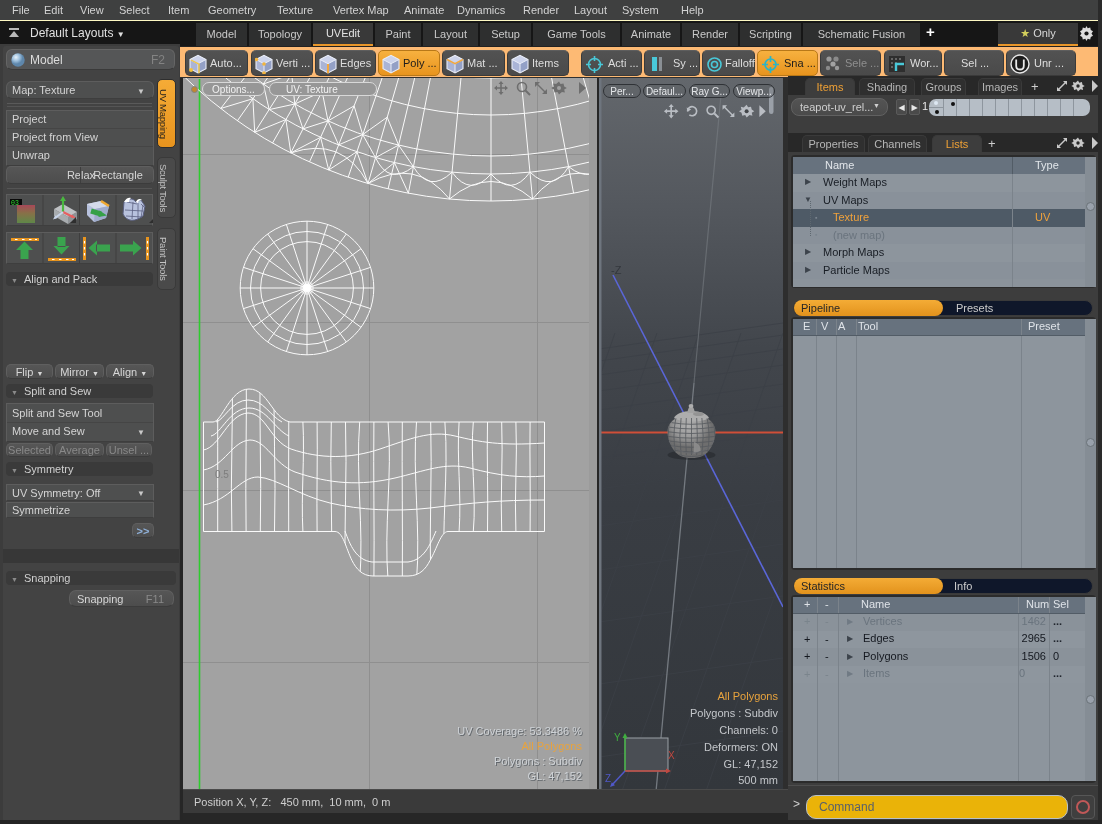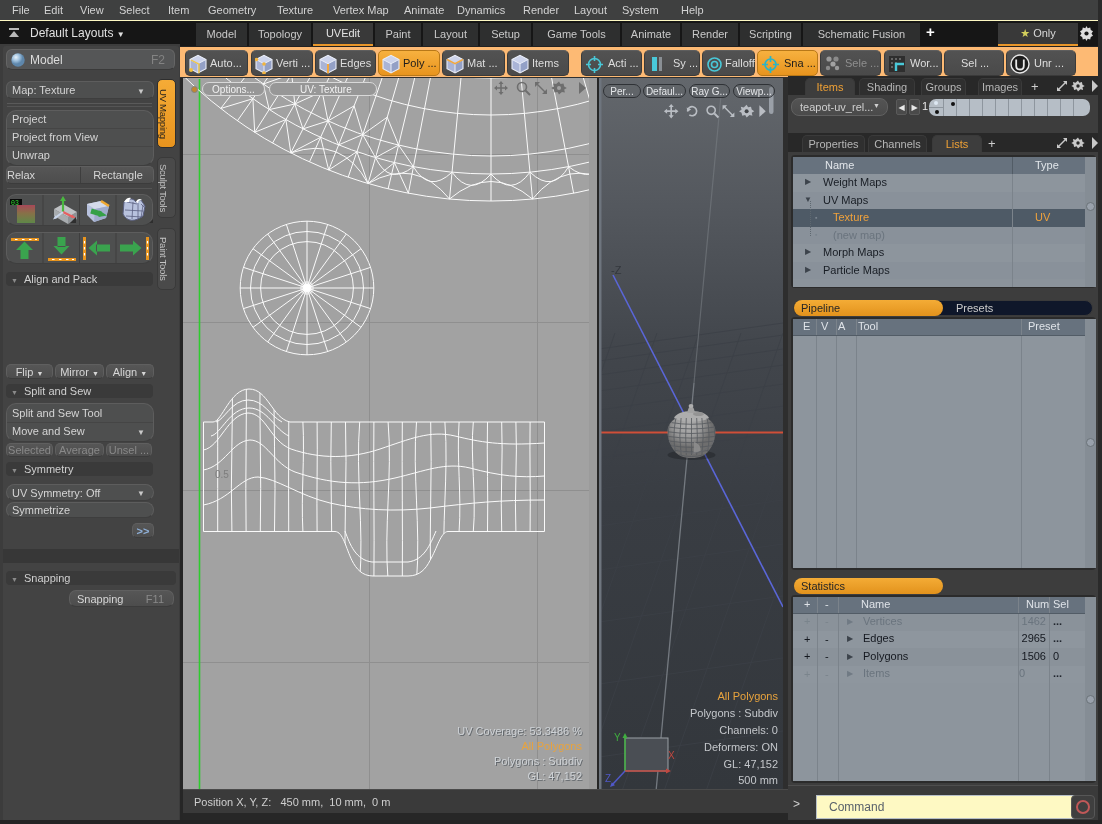--- a/index.html
+++ b/index.html
@@ -13,21 +13,21 @@
 .ltab.on{background:#393939;border-bottom:2px solid #e8962a;line-height:20px;color:#e2e2e2}
 
 #toolbar{left:0;top:46px;width:1102px;height:32px;background:#fdba74;border-top:1px solid #222;border-bottom:1px solid #303030}
 .tbtn{position:absolute;top:3px;height:26px;background:linear-gradient(#525252,#4a4a4a);border:1px solid #3a3a3a;border-top-color:#5e5e5e;border-radius:5px;color:#dedede;font-size:11px;line-height:24px}
 .tbtn.sel{background:linear-gradient(#f7b13f,#e8941e);color:#1c1c1c;border-color:#b87818}
 .tbtn .lbl{position:absolute;left:24px;top:0}
 
 #lpanel{left:0;top:44px;width:180px;height:780px;background:#3c3c3c}
 #lpanel .inner{position:absolute;left:3px;top:2px;width:176px;height:776px;background:#434343;border-radius:3px}
 .hdrbar{position:absolute;left:6px;height:21px;background:#555657;border:1px solid #656565;border-bottom-color:#3a3a3a;border-radius:6px;color:#dcdcdc;font-size:12px}
-.grp{position:absolute;left:6px;background:#4e4f4f;border:1px solid #5d5d5d;border-bottom-color:#3e3e3e;border-radius:10px}
+.grp{position:absolute;left:6px;background:#4e4f4f;border:1px solid #5d5d5d;border-bottom-color:#3e3e3e;border-radius:0}
 .grp .row{position:relative;height:18px;border-bottom:1px solid #454545;color:#d4d4d4;font-size:11px;line-height:17px;padding-left:5px}
 .grp .row:last-child{border-bottom:none}
 .sect{position:absolute;left:6px;width:147px;height:14px;background:#3a3a3a;border-radius:4px;color:#d0d0d0;font-size:11px;line-height:14px}
 .sect:before{content:"▼";color:#8a8a8a;font-size:7px;margin:0 6px 0 5px}
 .btn{position:absolute;background:linear-gradient(#565656,#4d4d4d);border:1px solid #5f5f5f;border-bottom-color:#3c3c3c;border-radius:5px;color:#d6d6d6;font-size:11px;text-align:center}
 .vtab{position:absolute;left:157px;width:19px;border-radius:5px;color:#c4c4c4;background:#4a4a4a;border:1px solid #3a3a3a;font-size:11px;text-align:center}
 .vtab span{writing-mode:vertical-rl;height:100%;display:block;font-size:9.6px;letter-spacing:-0.3px;white-space:nowrap;overflow:hidden}
 .vtab.on{background:linear-gradient(#f5ab36,#e8941e);color:#1f1f1f;border-color:#2e2e2e}
 
 #uvview{left:183px;top:78px;width:414px;height:711px;background:#a2a2a2}
@@ -231,21 +231,21 @@
       <div class="row">Map: Texture<span style="position:absolute;right:8px;top:1px;color:#c9c9c9;font-size:8px">▼</span></div>
     </div>
 <div class="abs" style="left:7px;top:59px;width:145px;height:1px;background:#5a5a5a"></div>
     <div class="abs" style="left:7px;top:62px;width:145px;height:1px;background:#555"></div>
 <div class="grp" style="top:66px;width:148px">
       <div class="row">Project</div>
       <div class="row">Project from View</div>
       <div class="row">Unwrap</div>
     </div>
 <div class="btn" style="left:6px;top:122px;width:148px;height:18px;line-height:17px">
-      <span style="position:absolute;left:0;width:73px;text-align:left">Relax</span>
+      <span style="position:absolute;left:15px;width:73px;text-align:right">Relax</span>
       <span style="position:absolute;left:74px;width:74px;text-align:center">Rectangle</span>
       <span style="position:absolute;left:73px;top:0;width:1px;height:16px;background:#3e3e3e"></span>
     </div>
 <div class="abs" style="left:7px;top:144px;width:145px;height:1px;background:#555"></div>
     <div class="grp" style="top:150px;width:147px;height:32px"></div>
 <svg class="abs" style="left:6px;top:150px" width="147" height="32" viewBox="0 0 147 32">
 <path d="M37 1v30M73.5 1v30M110 1v30" stroke="#3e3e3e"></path>
 <defs>
         <linearGradient id="grad1" x1="0" y1="0" x2="0" y2="1">
           <stop offset="0%" stop-color="#a84858"></stop>
@@ -451,21 +451,21 @@
           <text x="399" y="657" fill="#ced2d6">UV Coverage: 53.3486 %</text>
           <text x="399" y="672" fill="#e8a33d">All Polygons</text>
           <text x="399" y="687" fill="#ced2d6">Polygons : Subdiv</text>
           <text x="399" y="702" fill="#ced2d6">GL: 47,152</text>
         </g>
       </g>
     </svg>
 <div class="abs" style="left:406px;top:0;width:8px;height:711px;background:#9b9b9b"></div>
     <div class="abs" style="left:8px;top:8px;width:7px;height:7px;border-radius:50%;background:#c08830;border:1px solid #828282"></div>
 <div class="pill" style="left:19px;top:4px;width:63px;line-height:13px">Options...</div>
-<div class="pill" style="left:86px;top:4px;width:108px;text-align:left;line-height:13px"><span style="margin-left:30px">UV: Texture</span></div>
+<div class="pill" style="left:86px;top:4px;width:108px;text-align:left;line-height:13px"><span style="margin-left:16px">UV: Texture</span></div>
 <svg class="abs" style="left:310px;top:2px" width="95" height="16" viewBox="0 0 95 16">
 <g fill="#6e6e6e" stroke="#6e6e6e">
 <g transform="translate(8,8)">
           <path d="M0-7L2.5-4h-5zM0 7L2.5 4h-5zM-7 0l3-2.5v5zM7 0l-3-2.5v5z" stroke="none"></path>
           <path d="M-5 0H5M0-5V5" stroke-width="1.6"></path>
         </g>
 <g transform="translate(29,7)">
           <circle r="4.5" fill="none" stroke-width="1.6"></circle>
           <path d="M3.5 3.5L8 8" stroke-width="2"></path>
         </g>
@@ -718,20 +718,23 @@
         <g stroke="#7b838b">
           <path d="M23.5 0V249M43.5 0V249M63.5 0V249M228.5 0V249"></path>
         </g>
         <path d="M0 16.5H292" stroke="#525c66"></path>
       </svg>
 </div>
 <div class="abs" style="left:297px;top:243px;width:11px;height:249px;background:#858d95">
       <div class="abs" style="left:1px;top:119px;width:9px;height:9px;border-radius:50%;background:#99a1ab;border:1px solid #6a7278"></div>
     </div>
 
+<div class="obar" style="left:5px;top:502px;width:300px">
+      <span class="txt" style="left:160px;top:1px;color:#cccccc">Info</span>
+    </div>
 <div class="otab" style="left:6px;top:502px;width:149px">Statistics</div>
 <div class="abs" style="left:3px;top:519px;width:305px;height:188px;background:#2b2b2b;border-radius:4px"></div>
 <div class="abs" style="left:5px;top:521px;width:292px;height:184px;background:#8d959d">
  <div class="abs thead" style="left:0;top:0;width:292px;height:16px">
         <span class="txt" style="left:11px;top:1px;color:#dfe3e8">+</span>
         <span class="txt" style="left:32px;top:1px;color:#dfe3e8">-</span>
         <span class="txt" style="left:68px;top:1px;color:#dfe3e8">Name</span>
         <span class="txt" style="left:233px;top:1px;color:#dfe3e8">Num</span>
         <span class="txt" style="left:260px;top:1px;color:#dfe3e8">Sel</span>
       </div>
@@ -777,21 +780,21 @@
 <div class="abs" style="left:297px;top:521px;width:11px;height:184px;background:#858d95">
       <div class="abs" style="left:1px;top:98px;width:9px;height:9px;border-radius:50%;background:#99a1ab;border:1px solid #6a7278"></div>
     </div>
 </div>
 <div class="abs" id="posbar">
     <span class="txt" style="left:11px;top:6px">Position X, Y, Z:&nbsp;&nbsp; 450 mm,&nbsp; 10 mm,&nbsp; 0 m</span>
   </div>
 <div class="abs" id="posbot"></div>
 <div class="abs" id="cmdbar">
 <span class="txt" style="left:5px;top:11px;font-size:12px">&gt;</span>
-<div class="abs" style="left:28px;top:9px;width:262px;height:24px;background:#fef9c3;border:1px solid #b8c0c8;border-radius:0">
+<div class="abs" style="left:18px;top:9px;width:262px;height:24px;background:#eab308;border:1px solid #b8c0c8;border-radius:10px">
       <span class="txt" style="left:12px;top:4px;font-size:12px;color:#59616b">Command</span>
     </div>
 <div class="abs" style="left:283px;top:9px;width:24px;height:24px;background:#3f3f3f;border:1px solid #575757;border-radius:4px">
       <div class="abs" style="left:4px;top:4px;width:14px;height:14px;border:2.5px solid #c05858;border-radius:50%"></div>
     </div>
 </div>
 <div class="abs" style="left:1098px;top:0;width:4px;height:824px;background:#2a2a2a"></div>
 <div class="abs" style="left:0;top:820px;width:1102px;height:4px;background:#242424"></div>
 
 </body></html>

